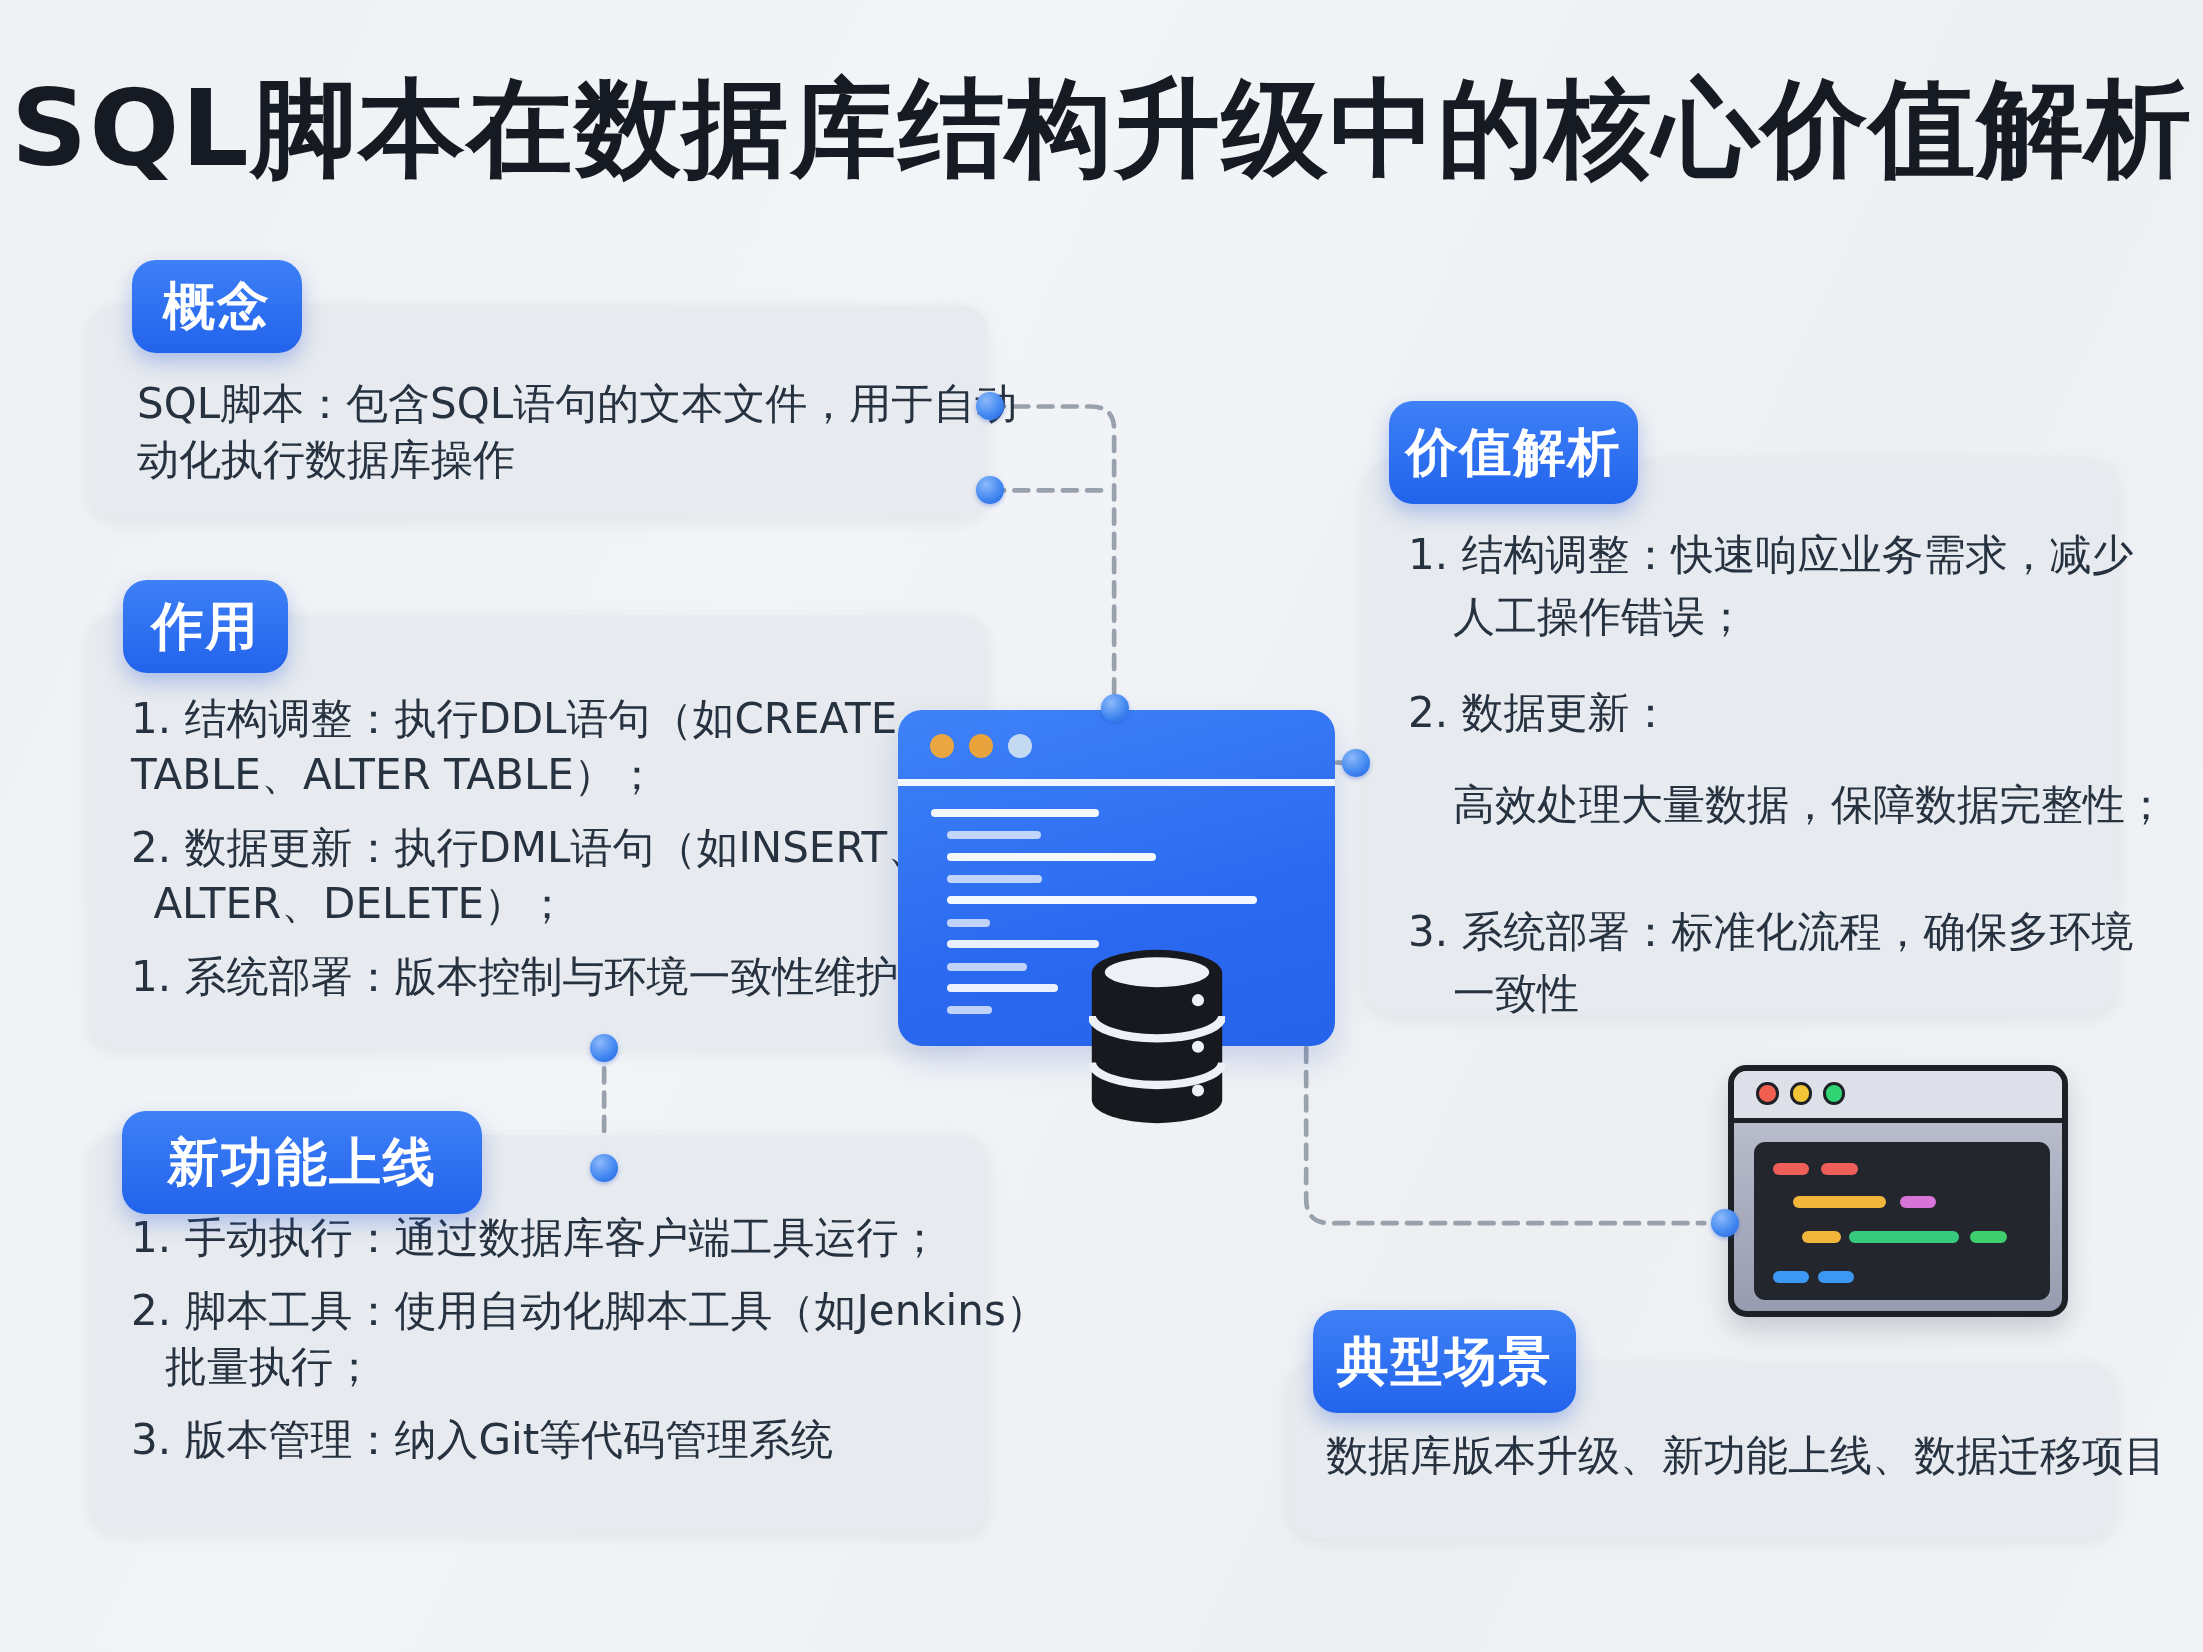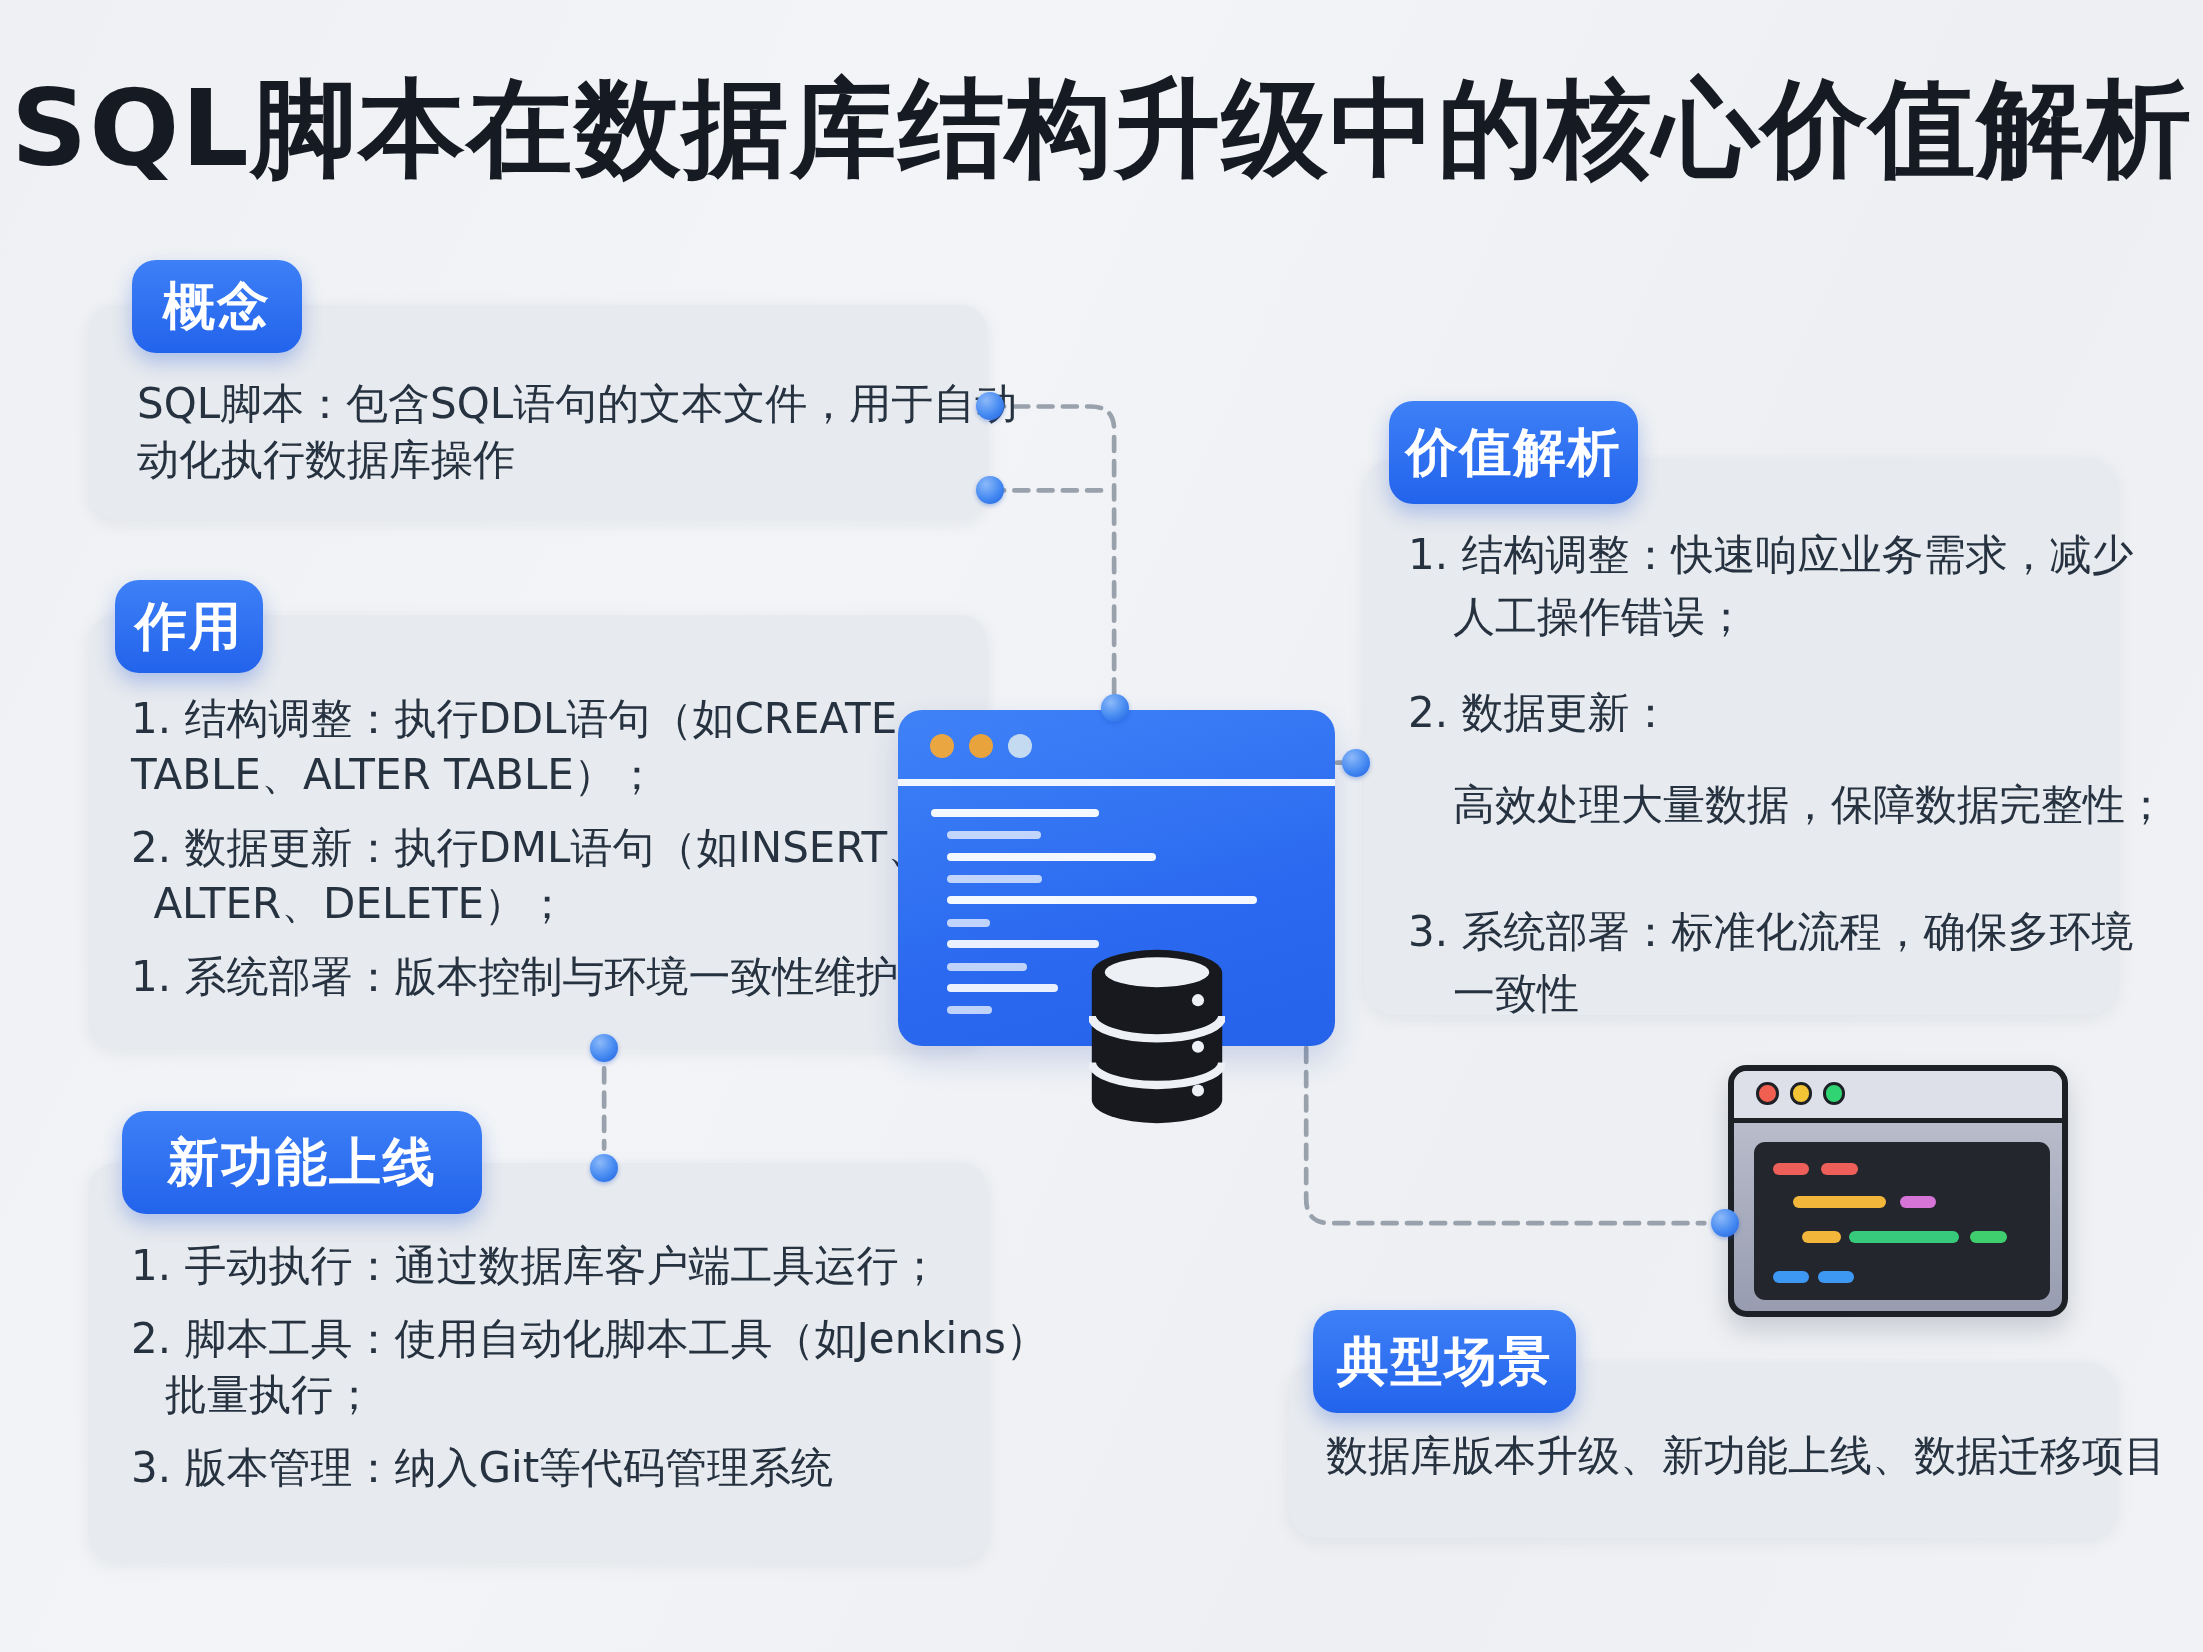--- a/index.html
+++ b/index.html
@@ -13,40 +13,40 @@
     font-size:106px;font-weight:900;letter-spacing:1.9px;color:#161a22;
   }
   
   .card{
     position:absolute;background:#e7eaee;border-radius:26px;
     box-shadow:0 3.7px 15px rgba(140,150,165,.14);
     color:#263240;font-size:42px;line-height:56px;box-sizing:border-box;
   }
   .card-concept{left:89px;top:305px;width:898px;height:214px;padding:71px 28px 0 48px;}
   .card-role{left:89px;top:615px;width:898px;height:433px;padding:76px 28px 0 42px;}
-  .card-usage{left:89px;top:1163px;width:898px;height:398px;padding:75px 28px 0 42px;}
+  .card-usage{left:89px;top:1135px;width:898px;height:398px;padding:75px 28px 0 42px;}
   .card-value{left:1364px;top:459px;width:753px;height:556px;padding:65px 24px 0 44px;border-radius:30px;line-height:62px;}
   .card-scenario{left:1289px;top:1363px;width:827px;height:175px;padding:65px 24px 0 37px;border-radius:28px;}
   .item + .item{margin-top:17px;}
   .card-value .item.gap-md{margin-top:34px;}
   .card-value .item.gap-lg{margin-top:65px;}
   .tline{white-space:nowrap;}
   .ind24{padding-left:22.4px;}
   .ind36{padding-left:34px;}
   .ind48{padding-left:45px;}
   .gap{margin-top:30px;}
   
   .badge{
     position:absolute;display:flex;align-items:center;justify-content:center;
     background:linear-gradient(180deg,#3e80f6,#2263ec);border-radius:24px;
     color:#ffffff;font-size:52px;font-weight:700;letter-spacing:1.9px;
     box-shadow:0 9.3px 20.5px rgba(35,90,220,.30);
   }
   .badge-concept{left:132px;top:260px;width:170px;height:93px;}
-  .badge-role{left:115px;top:580px;width:148px;height:93px;}
+  .badge-role{left:123px;top:580px;width:165px;height:93px;}
   .badge-usage{left:122px;top:1111px;width:360px;height:103px;}
   .badge-value{left:1389px;top:401px;width:249px;height:103px;}
   .badge-scenario{left:1313px;top:1310px;width:263px;height:103px;}
   
   .connectors{position:absolute;left:0;top:0;pointer-events:none;}
   .node{
     position:absolute;width:28px;height:28px;border-radius:50%;
     background:radial-gradient(circle at 36% 30%,#8cb9f9 0%,#4489f1 55%,#1f5fe0 100%);
     box-shadow:0 1.9px 4.7px rgba(30,80,200,.35);
   }

